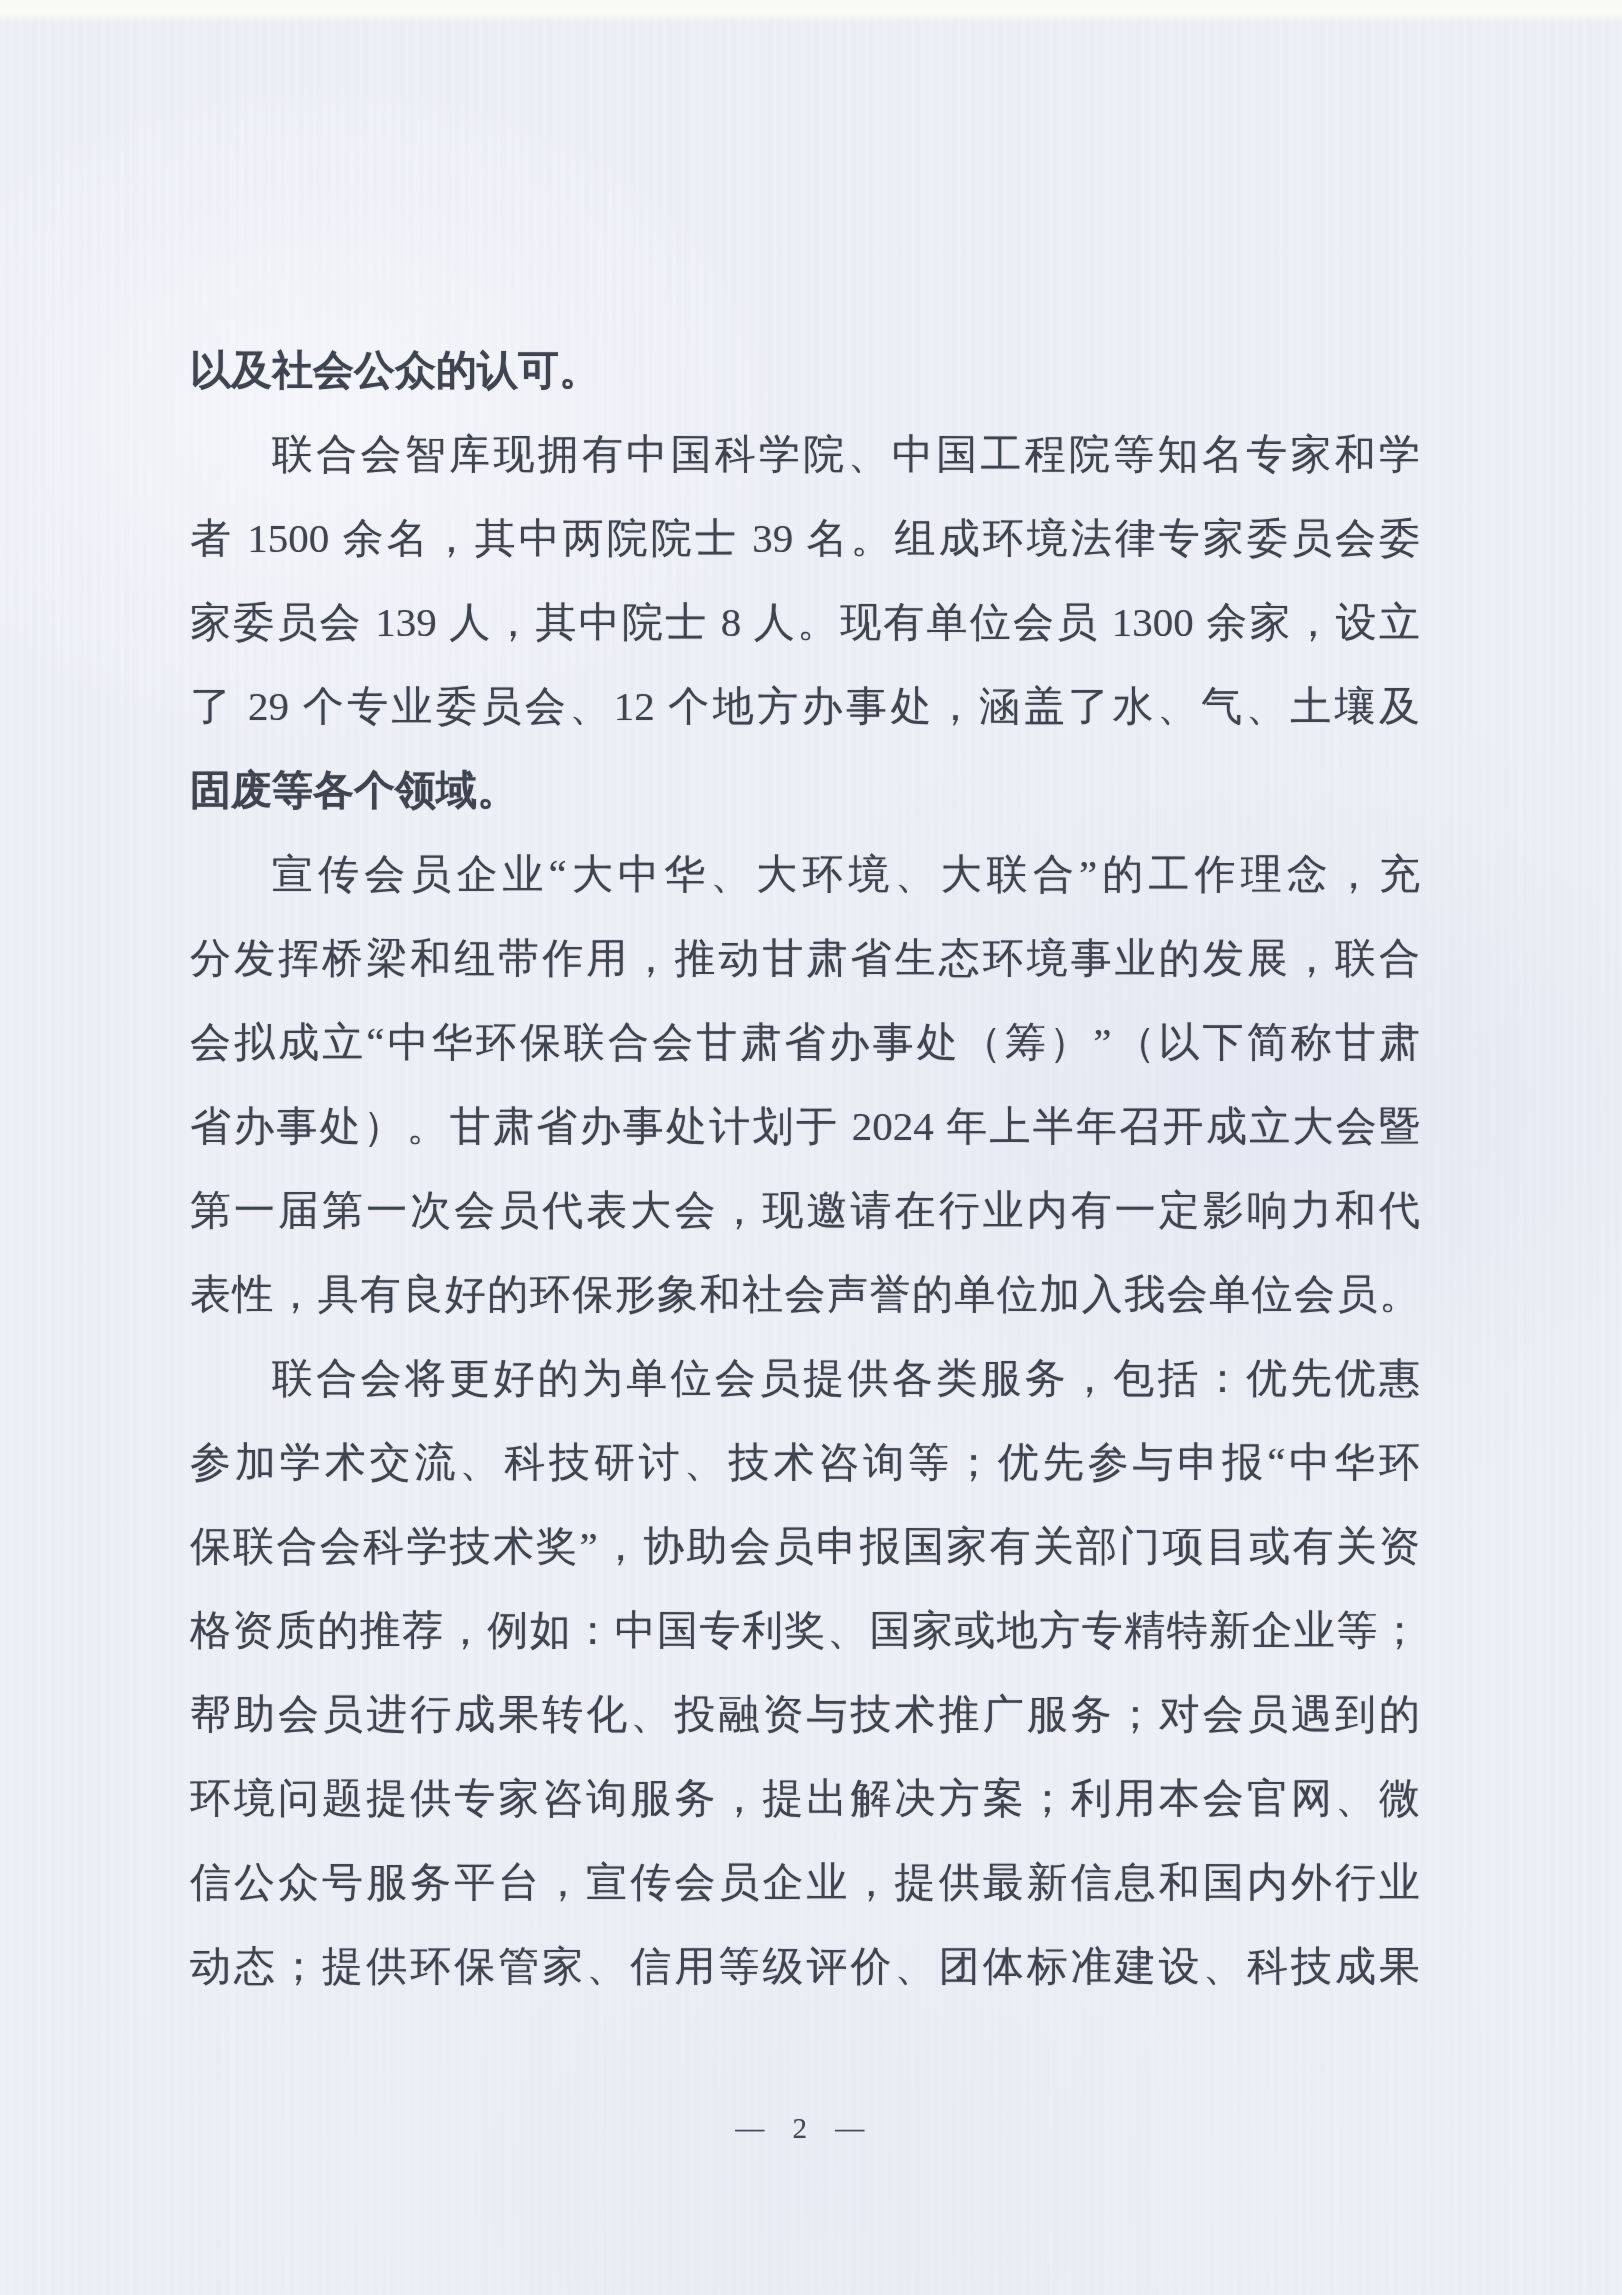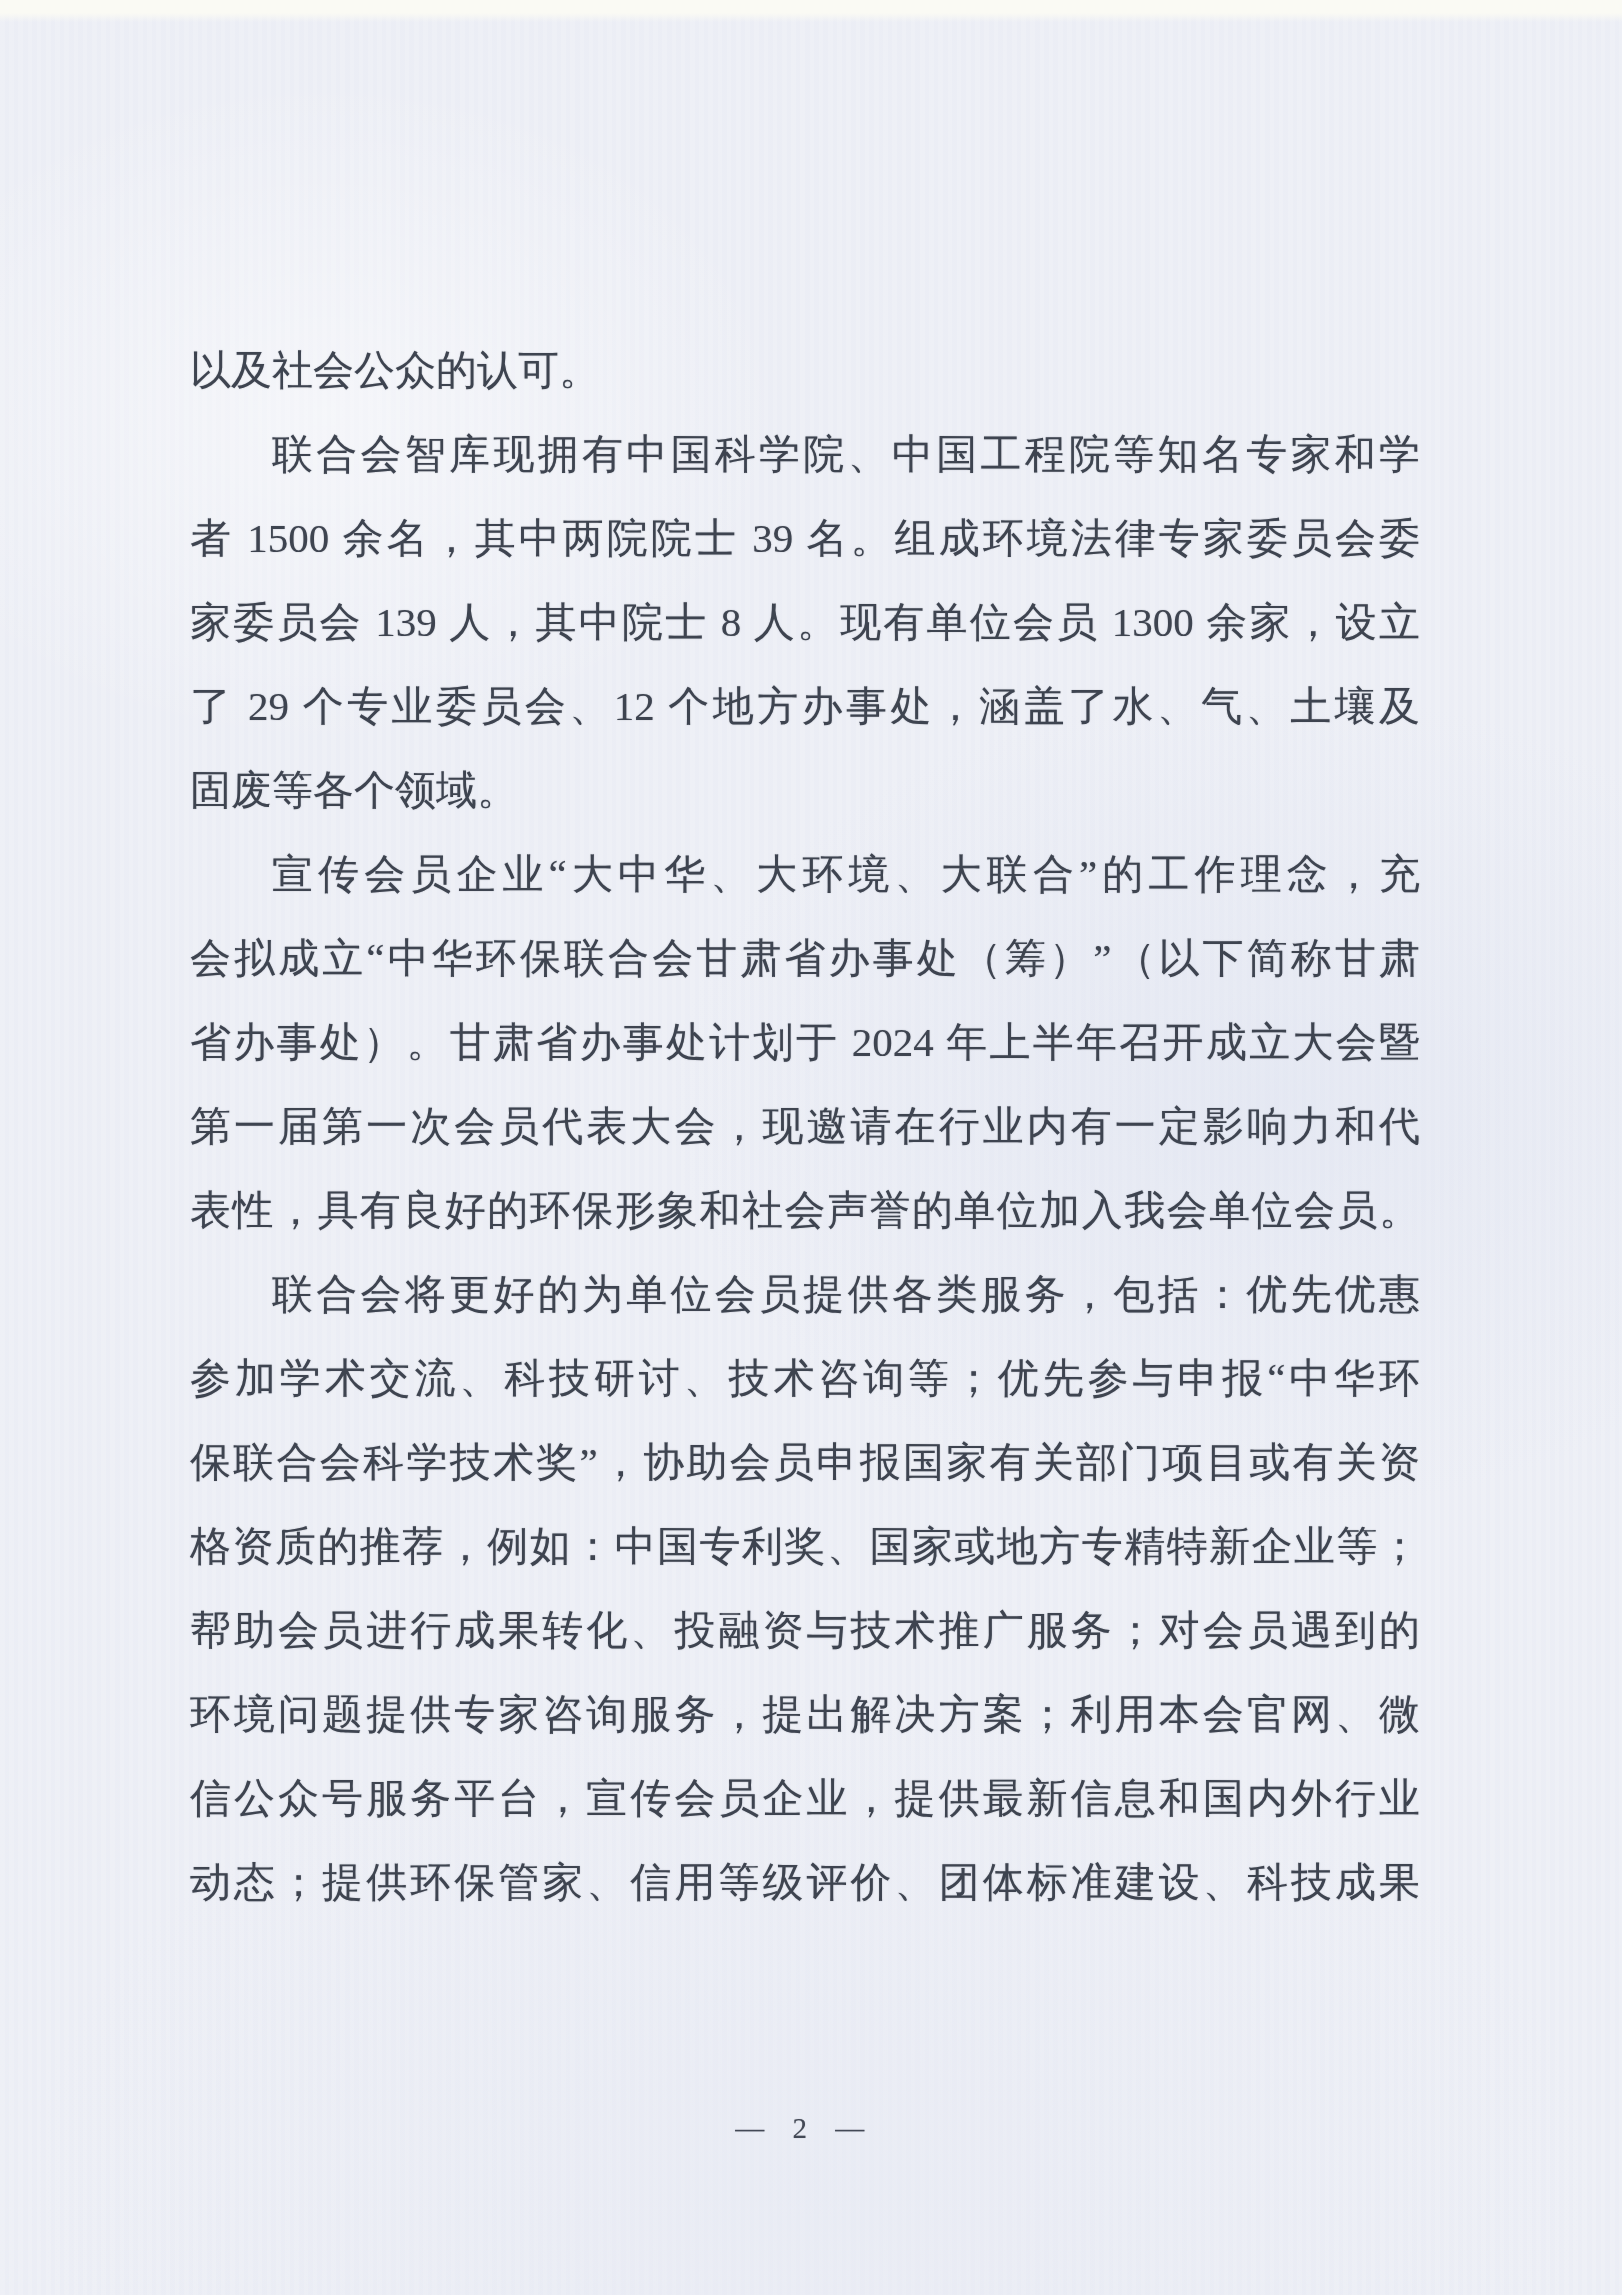--- a/index.html
+++ b/index.html
@@ -41,20 +41,21 @@
     text-shadow: 0 0 1.3px rgba(62, 68, 80, 0.40);
     text-align: justify;
     text-align-last: justify;
     text-justify: inter-character;
     white-space: normal;
     overflow: visible;
   }
   .line.short {
     text-align: right;
     text-align-last: left;
+    font-weight: bold;
   }
   .line.indent {
     text-indent: 82px;
   }
   
   .page-footer {
     position: absolute;
     left: 190px;
     top: 2112px;
     width: 1230px;
@@ -74,20 +75,21 @@
 <div class="page">
 
   <main class="text-block">
     <div class="line short">以及社会公众的认可。</div>
     <div class="line indent">联合会智库现拥有中国科学院、中国工程院等知名专家和学</div>
     <div class="line">者 1500 余名，其中两院院士 39 名。组成环境法律专家委员会委</div>
     <div class="line">家委员会 139 人，其中院士 8 人。现有单位会员 1300 余家，设立</div>
     <div class="line">了 29 个专业委员会、12 个地方办事处，涵盖了水、气、土壤及</div>
     <div class="line short">固废等各个领域。</div>
     <div class="line indent">宣传会员企业“大中华、大环境、大联合”的工作理念，充</div>
+    <div class="line">分发挥桥梁和纽带作用，推动甘肃省生态环境事业的发展，联合</div>
     <div class="line">会拟成立“中华环保联合会甘肃省办事处（筹）”（以下简称甘肃</div>
     <div class="line">省办事处）。甘肃省办事处计划于 2024 年上半年召开成立大会暨</div>
     <div class="line">第一届第一次会员代表大会，现邀请在行业内有一定影响力和代</div>
     <div class="line">表性，具有良好的环保形象和社会声誉的单位加入我会单位会员。</div>
     <div class="line indent">联合会将更好的为单位会员提供各类服务，包括：优先优惠</div>
     <div class="line">参加学术交流、科技研讨、技术咨询等；优先参与申报“中华环</div>
     <div class="line">保联合会科学技术奖”，协助会员申报国家有关部门项目或有关资</div>
     <div class="line">格资质的推荐，例如：中国专利奖、国家或地方专精特新企业等；</div>
     <div class="line">帮助会员进行成果转化、投融资与技术推广服务；对会员遇到的</div>
     <div class="line">环境问题提供专家咨询服务，提出解决方案；利用本会官网、微</div>

